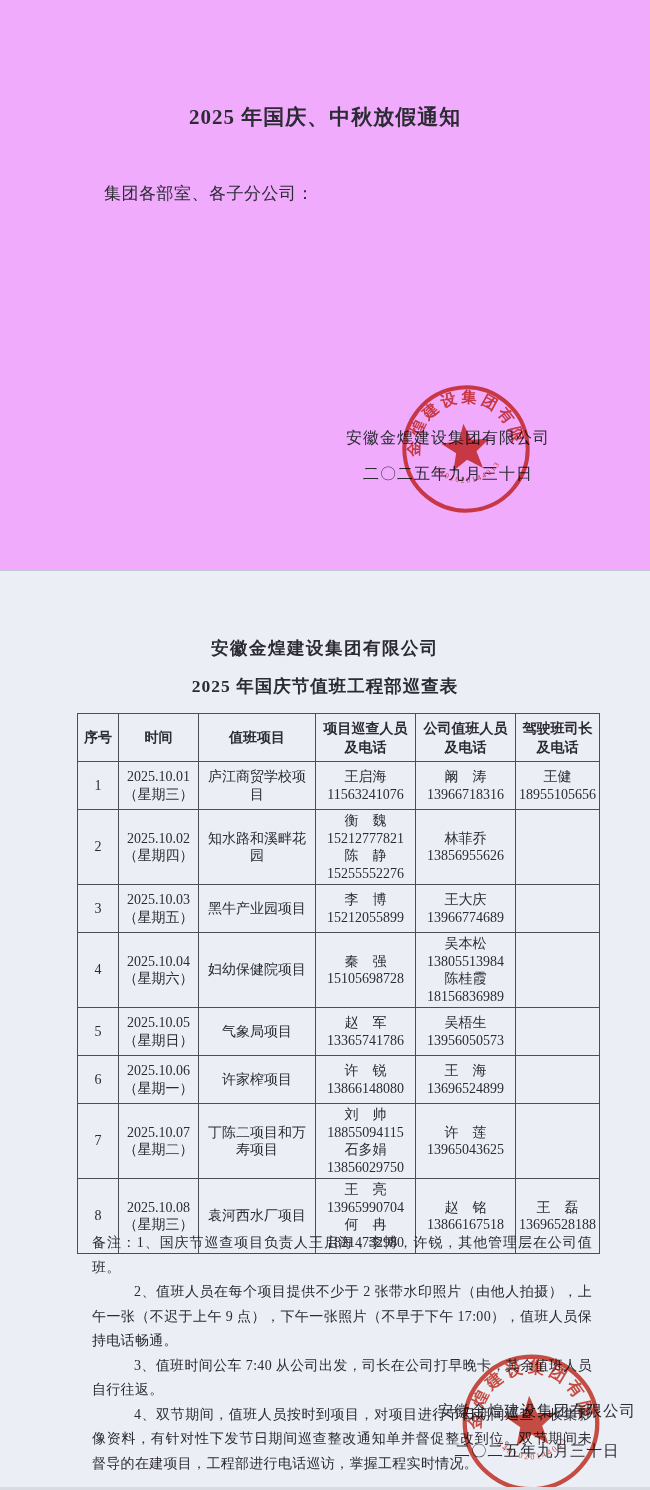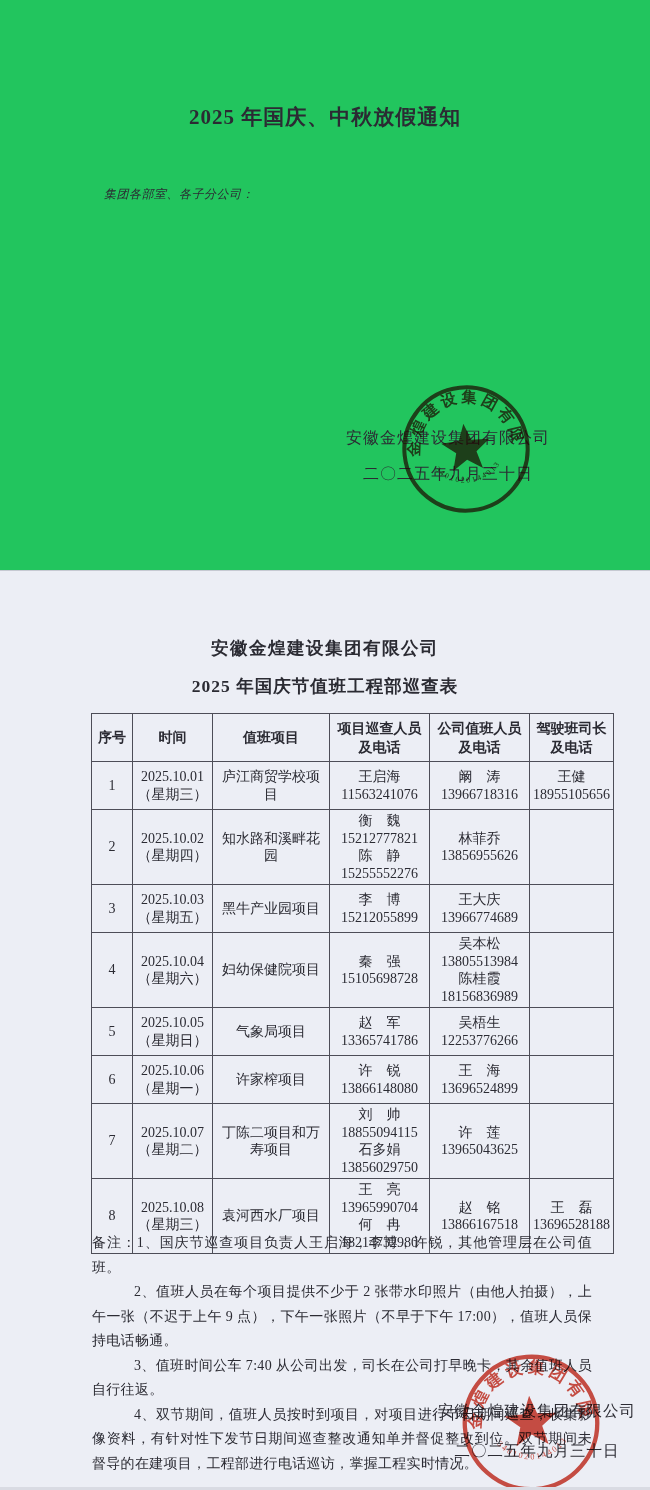--- a/index.html
+++ b/index.html
@@ -5,52 +5,52 @@
   * { margin:0; padding:0; box-sizing:border-box; }
   html,body { width:650px; height:1490px; }
   body {
     font-family:"Liberation Serif","DejaVu Serif",serif;
     color:#2b2b33;
     background:#e9ebf3;
     overflow:hidden;
     position:relative;
   }
   .page { position:relative; width:650px; overflow:hidden; }
-  .page1 { height:570px; background:#22c55e; }
+  .page1 { height:570px; background:#f0abfc; }
   .page2 { height:920px; background:#ecEEF5; background:#eceef5; border-top:1px solid #c6c9d2; }
   .page2::after{ content:""; position:absolute; left:0; bottom:0; width:100%; height:3px; background:#d9dbe3; }
 
   
   .p1-title {
     padding-top:102px; text-align:center;
     font-size:21px; font-weight:bold; letter-spacing:1px; line-height:30px;
   }
   .p1-salutation {
-    margin:50px 104px 0 104px; font-size:12px; letter-spacing:0.5px; line-height:24px;font-style:italic;
+    margin:50px 104px 0 104px; font-size:17px; letter-spacing:0.5px; line-height:24px;
   }
   .p1-body {
     margin:12px 104px 0 104px; font-size:15px; letter-spacing:0.5px;
     line-height:38px; text-indent:2em; text-align:justify;
   }
   .sign-block { text-align:center; font-size:16px; letter-spacing:1px; }
   .p1-sign { position:absolute; top:420px; right:100px; line-height:36px; }
   .p2-sign { position:absolute; top:820px; right:14px; line-height:40px; font-size:15.5px; }
 
   
   .stamp { position:absolute; mix-blend-mode:multiply; opacity:0.88; pointer-events:none; }
   .stamp1 { left:399px; top:382px; width:134px; height:134px; transform:rotate(-6deg); }
   .stamp2 { left:459px; top:780px; width:144px; height:144px; transform:rotate(-4deg); }
   .stamp svg { width:100%; height:100%; }
 
   
   .p2-head1 { padding-top:64px; text-align:center; font-size:17.5px; font-weight:bold; letter-spacing:1.5px; line-height:26px; }
   .p2-head2 { margin-top:12px; text-align:center; font-size:17.5px; font-weight:bold; letter-spacing:1px; line-height:26px; }
 
   table.duty {
-    position:absolute; left:91px; top:142px; width:522px;
+    position:absolute; left:77px; top:142px; width:522px;
     border-collapse:collapse; table-layout:fixed;
     font-size:14px;
   }
   table.duty th, table.duty td {
     border:1px solid #4d4d57;
     text-align:center; vertical-align:middle;
     line-height:17.5px; padding:2px 3px;
     white-space:pre-line;
     font-weight:normal;
   }
@@ -166,21 +166,21 @@
       <td></td>
     </tr>
     <tr class="r4">
       <td>5</td>
       <td>2025.10.05
 （星期日）</td>
       <td>气象局项目</td>
       <td>赵　军
 13365741786</td>
       <td>吴梧生
-12253776266</td>
+13956050573</td>
       <td></td>
     </tr>
     <tr class="r5">
       <td>6</td>
       <td>2025.10.06
 （星期一）</td>
       <td>许家榨项目</td>
       <td>许　锐
 13866148080</td>
       <td>王　海

